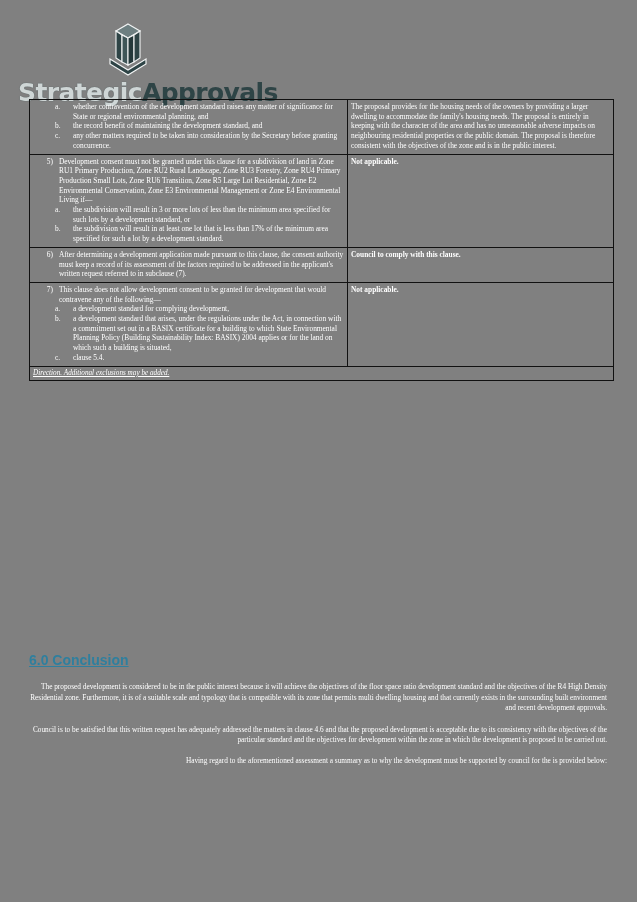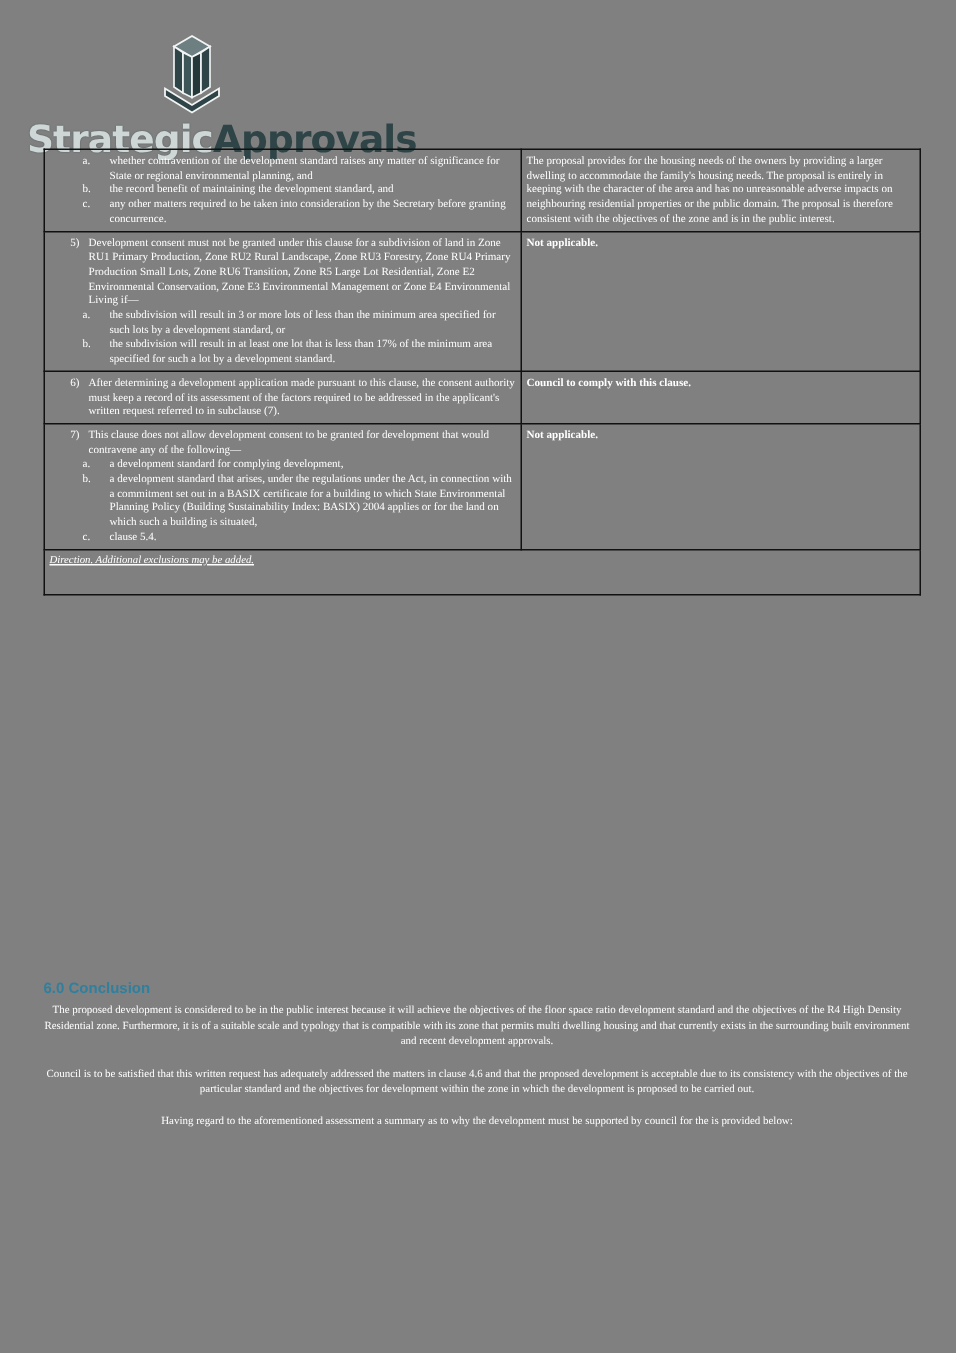--- a/index.html
+++ b/index.html
@@ -135,47 +135,48 @@
   .rcell-text {
     font-weight: bold;
     font-size: 7.4px;
     line-height: 9.7px;
   }
   .rcell-text.normalweight {
     font-weight: normal;
   }
 
   .note-row td {
-    padding: 1px 3px 18px 3px;
+    padding: 1px 3px 2px 3px;
   }
   .note-text {
     font-style: italic;
     text-decoration: underline;
     font-size: 7.2px;
   }
 
   
   .conclusion {
     position: absolute;
     left: 29px;
     top: 655px;
     width: 578px;
     font-size: 7.3px;
     line-height: 10.4px;
   }
   .section-heading {
     color: #2f7f9e;
     font-weight: bold;
-    font-size: 10px;
-    margin-bottom: 3px;
+    font-size: 14px;
+    text-decoration: underline;
+    margin-bottom: 17px;
     font-family: "Liberation Sans", sans-serif;
   }
   .body-para {
     margin: 0 0 11px 0;
-    text-align: center;
+    text-align: right;
     color: #ffffff;
   }
 
   
   .page-number {
     position: absolute;
     left: 0;
     top: 838px;
     width: 637px;
     text-align: center;

